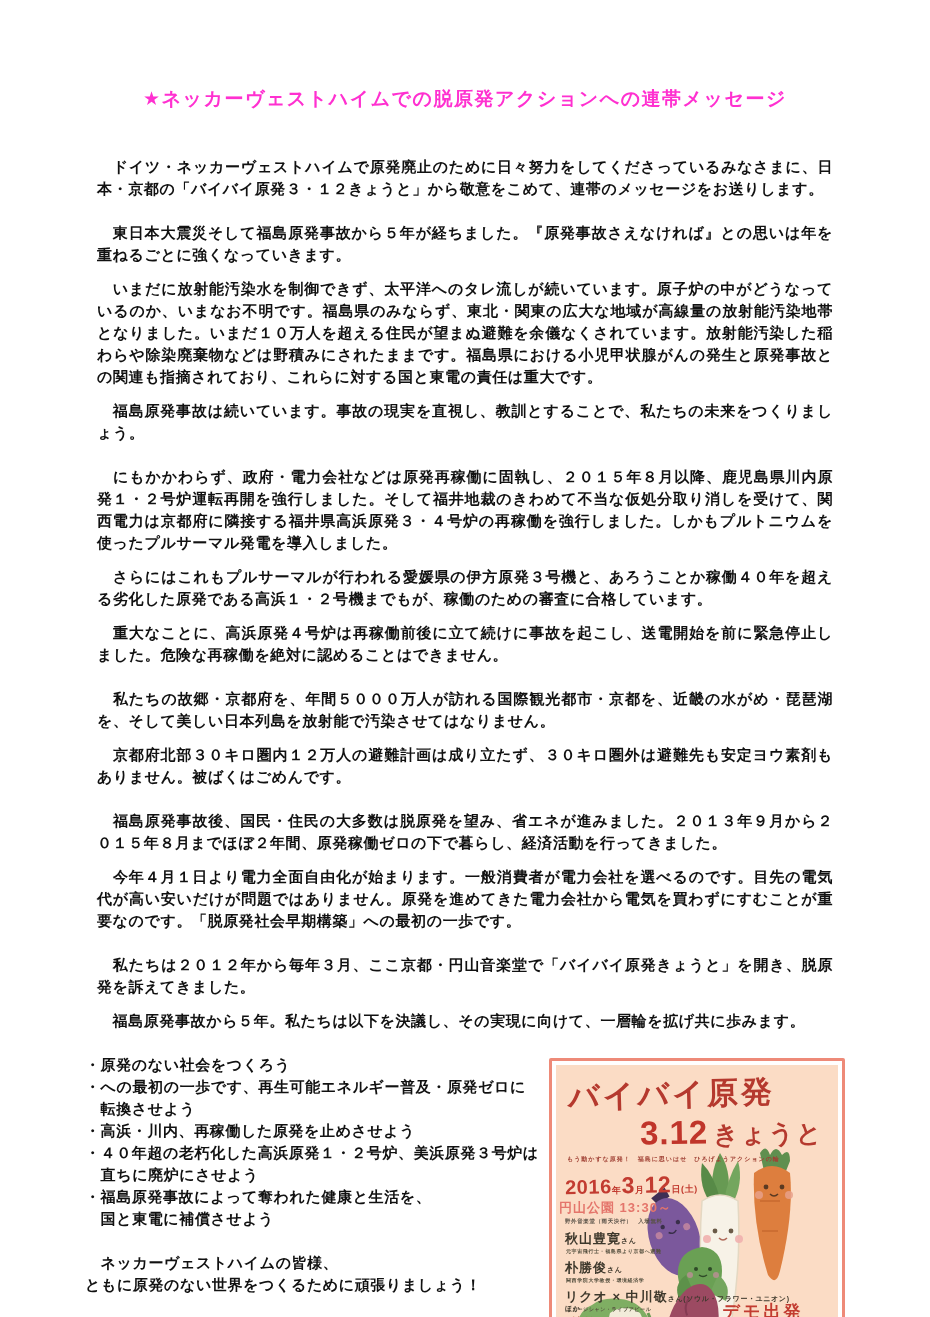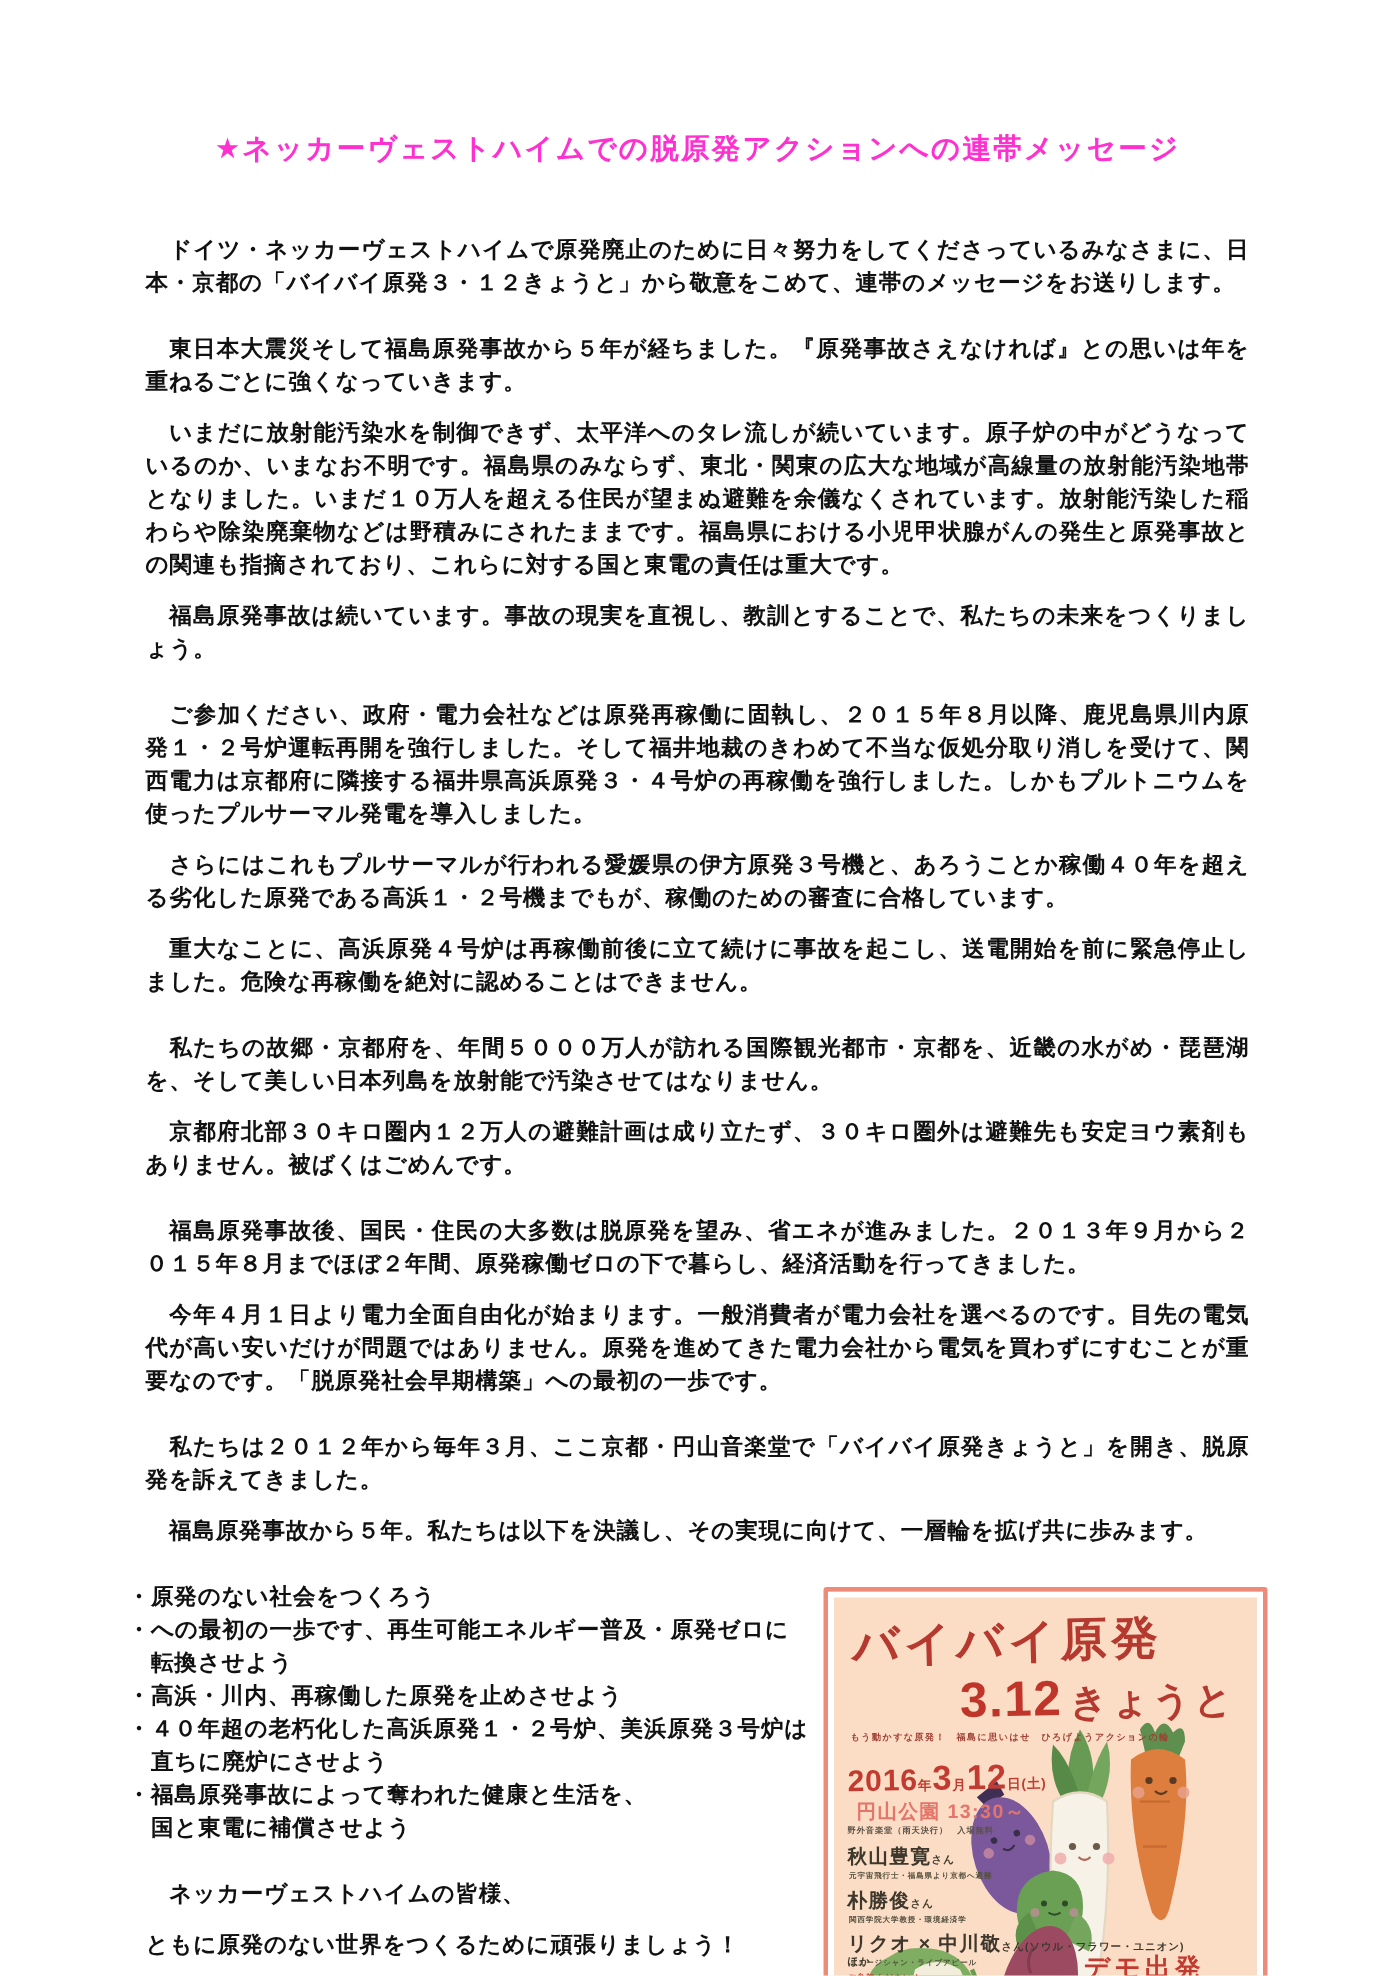--- a/index.html
+++ b/index.html
@@ -22,40 +22,40 @@
   .pgroup{margin:0 0 22px 0;}
   .pgroup p{margin:12px;}
   .poster{
     float:right;width:290px;height:345px;margin:4px 0 10px 10px;
     background:#fbdcc5;border:3px solid #ee8a78;border-radius:2px;
     box-shadow:inset 0 0 0 4px #ffffff;
     position:relative;overflow:hidden;
   }
   .bullets p{margin:0;}
   .closing{margin-top:22px;}
-  .closing p{margin:12px;}
+  .closing p{margin:0;}
   .date-line{margin:48px 0 0 100px;}
 
   
   .poster *{line-height:1.25;}
   .pt-abs{position:absolute;}
   .pt-title1{
     top:14px;left:16px;width:258px;
     font-size:31px;font-weight:700;color:#b5392e;letter-spacing:3px;
     transform:rotate(-1.5deg);white-space:nowrap;z-index:3;
   }
   .pt-title2{top:50px;left:88px;white-space:nowrap;z-index:3;transform:rotate(-1deg);}
   .pt-title2 .num{font-size:33px;font-weight:700;color:#c0352a;letter-spacing:1px;}
   .pt-title2 .txt{font-size:25px;font-weight:700;color:#b5392e;letter-spacing:2px;}
   .pt-slogan{top:95px;left:15px;width:260px;font-size:6px;font-weight:700;color:#a04034;letter-spacing:1px;z-index:3;}
   .pt-date{top:110px;left:13px;white-space:nowrap;color:#c23b30;font-weight:700;z-index:3;transform:rotate(-1deg);}
   .pt-date .big{font-size:20px;}
   .pt-date .bigger{font-size:23px;}
   .pt-date .small{font-size:9px;}
-  .pt-venue{top:139px;left:19px;font-size:13px;font-weight:700;color:#e4756b;letter-spacing:1px;z-index:3;white-space:nowrap;}
+  .pt-venue{top:139px;left:7px;font-size:13px;font-weight:700;color:#e4756b;letter-spacing:1px;z-index:3;white-space:nowrap;}
   .pt-venue-note{top:157px;left:13px;font-size:5.5px;color:#5a5248;font-weight:700;z-index:3;white-space:nowrap;}
   .pt-speakers{top:168px;left:13px;z-index:4;}
   .pt-speakers .name{font-size:13px;font-weight:700;color:#3e382c;letter-spacing:1px;white-space:nowrap;}
   .pt-speakers .suffix{font-size:7px;color:#3e382c;}
   .pt-speakers .desc{font-size:5px;color:#55503f;font-weight:700;margin:0 0 4px 1px;white-space:nowrap;}
   .pt-others{top:244px;left:13px;font-size:7px;font-weight:700;color:#3e382c;z-index:4;}
   .pt-rednote{top:255px;left:13px;font-size:5.5px;font-weight:700;color:#c23b30;z-index:4;white-space:nowrap;}
   .pt-demo{top:240px;left:140px;width:142px;text-align:center;z-index:4;}
   .pt-demo .demo-title{font-size:17px;font-weight:700;color:#c23b30;letter-spacing:3px;white-space:nowrap;}
   .pt-demo .demo-time{font-size:6px;font-weight:700;color:#c23b30;margin-top:2px;}
@@ -81,21 +81,21 @@
       <p>　ドイツ・ネッカーヴェストハイムで原発廃止のために日々努力をしてくださっているみなさまに、日本・京都の「バイバイ原発３・１２きょうと」から敬意をこめて、連帯のメッセージをお送りします。</p>
     </div>
 
     <div class="pgroup">
       <p>　東日本大震災そして福島原発事故から５年が経ちました。『原発事故さえなければ』との思いは年を重ねるごとに強くなっていきます。</p>
       <p>　いまだに放射能汚染水を制御できず、太平洋へのタレ流しが続いています。原子炉の中がどうなっているのか、いまなお不明です。福島県のみならず、東北・関東の広大な地域が高線量の放射能汚染地帯となりました。いまだ１０万人を超える住民が望まぬ避難を余儀なくされています。放射能汚染した稲わらや除染廃棄物などは野積みにされたままです。福島県における小児甲状腺がんの発生と原発事故との関連も指摘されており、これらに対する国と東電の責任は重大です。</p>
       <p>　福島原発事故は続いています。事故の現実を直視し、教訓とすることで、私たちの未来をつくりましょう。</p>
     </div>
 
     <div class="pgroup">
-      <p>　ご参加ください、政府・電力会社などは原発再稼働に固執し、２０１５年８月以降、鹿児島県川内原発１・２号炉運転再開を強行しました。そして福井地裁のきわめて不当な仮処分取り消しを受けて、関西電力は京都府に隣接する福井県高浜原発３・４号炉の再稼働を強行しました。しかもプルトニウムを使ったプルサーマル発電を導入しました。</p>
+      <p>　にもかかわらず、政府・電力会社などは原発再稼働に固執し、２０１５年８月以降、鹿児島県川内原発１・２号炉運転再開を強行しました。そして福井地裁のきわめて不当な仮処分取り消しを受けて、関西電力は京都府に隣接する福井県高浜原発３・４号炉の再稼働を強行しました。しかもプルトニウムを使ったプルサーマル発電を導入しました。</p>
       <p>　さらにはこれもプルサーマルが行われる愛媛県の伊方原発３号機と、あろうことか稼働４０年を超える劣化した原発である高浜１・２号機までもが、稼働のための審査に合格しています。</p>
       <p>　重大なことに、高浜原発４号炉は再稼働前後に立て続けに事故を起こし、送電開始を前に緊急停止しました。危険な再稼働を絶対に認めることはできません。</p>
     </div>
 
     <div class="pgroup">
       <p>　私たちの故郷・京都府を、年間５０００万人が訪れる国際観光都市・京都を、近畿の水がめ・琵琶湖を、そして美しい日本列島を放射能で汚染させてはなりません。</p>
       <p>　京都府北部３０キロ圏内１２万人の避難計画は成り立たず、３０キロ圏外は避難先も安定ヨウ素剤もありません。被ばくはごめんです。</p>
     </div>
 
     <div class="pgroup">

